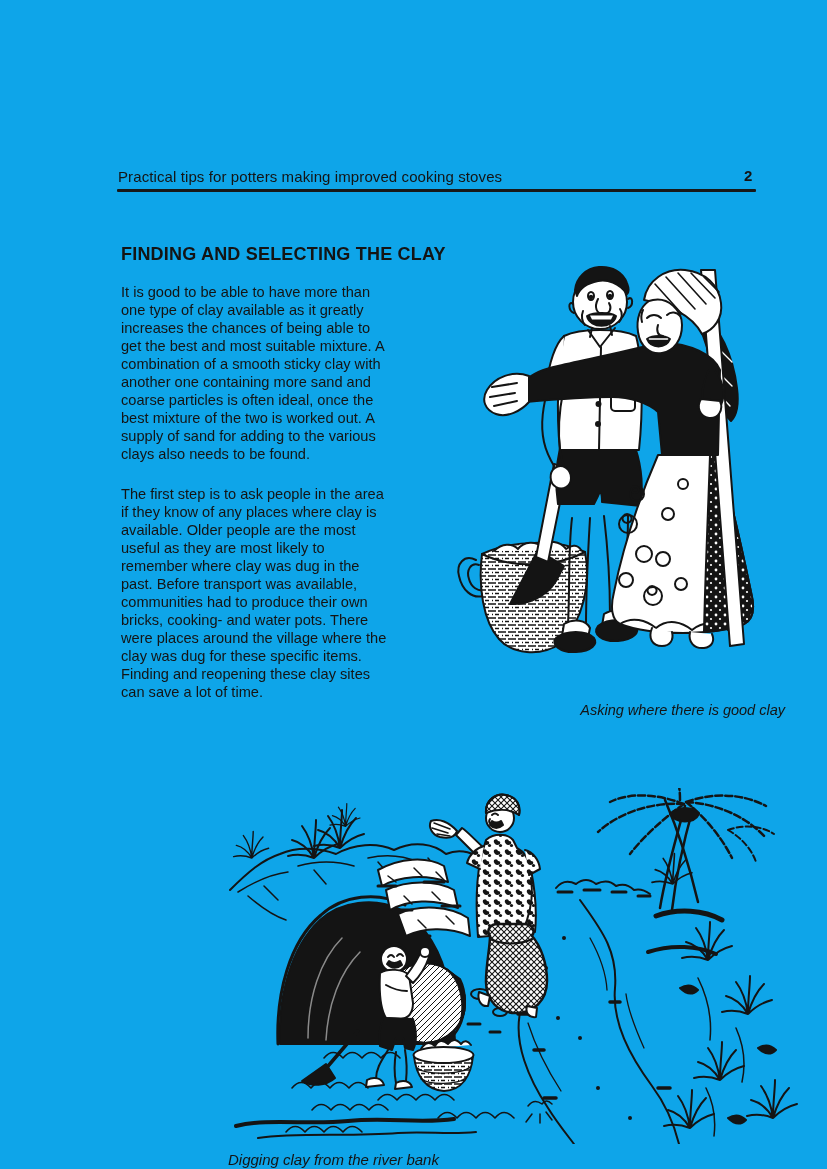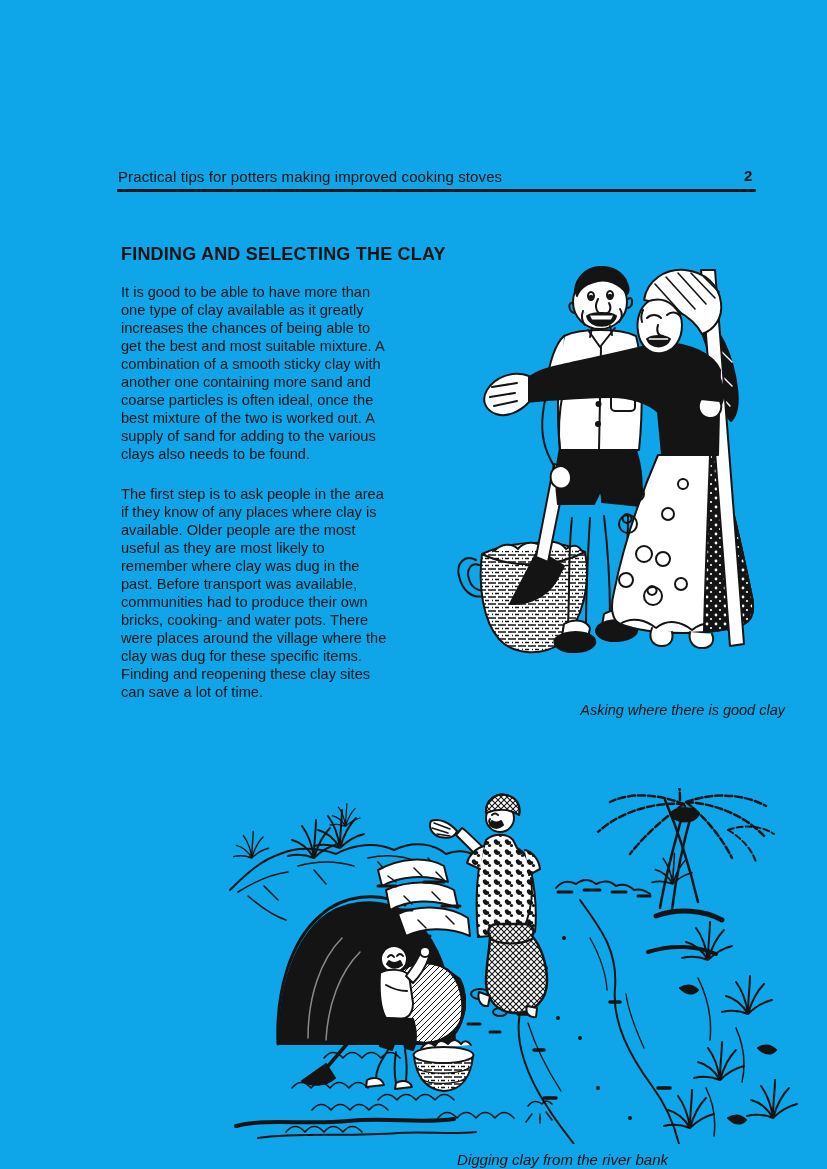--- a/index.html
+++ b/index.html
@@ -11,21 +11,21 @@
   .htitle{position:absolute;left:118px;top:168px;font-size:15px;letter-spacing:.1px;}
   .pagenum{position:absolute;left:744px;top:167px;font-size:15px;font-weight:bold;}
   .rule{position:absolute;left:117px;top:189px;width:639px;height:3px;background:#181818;border-radius:1px;}
   .heading{position:absolute;left:121px;top:244px;margin:0;font-size:18px;font-weight:bold;letter-spacing:.2px;}
   .textcol{position:absolute;left:121px;top:283px;width:348px;font-size:14.6px;line-height:18px;}
   .para{margin:0 0 22px 0;}
   .para:last-child{margin-bottom:0;}
   .fig1{position:absolute;left:452px;top:252px;width:350px;height:412px;margin:0;}
   .cap1{position:absolute;left:445px;top:682px;width:340px;text-align:right;font-style:italic;font-size:14.5px;margin-top:20px;}
   .fig2{position:absolute;left:228px;top:788px;width:592px;height:356px;margin:0;}
-  .cap2{position:absolute;left:228px;top:1151px;width:440px;text-align:right;font-style:italic;font-size:15px;}
+  .cap2{position:absolute;left:228px;top:1151px;width:440px;text-align:left;font-style:italic;font-size:15px;}
   figure svg{display:block;width:100%;height:100%;}
 </style>
 </head>
 <body>
 
 <div class="page">
 
   <span class="htitle">Practical tips for potters making improved cooking stoves</span>
   <span class="pagenum">2</span>
   <div class="rule"></div>

